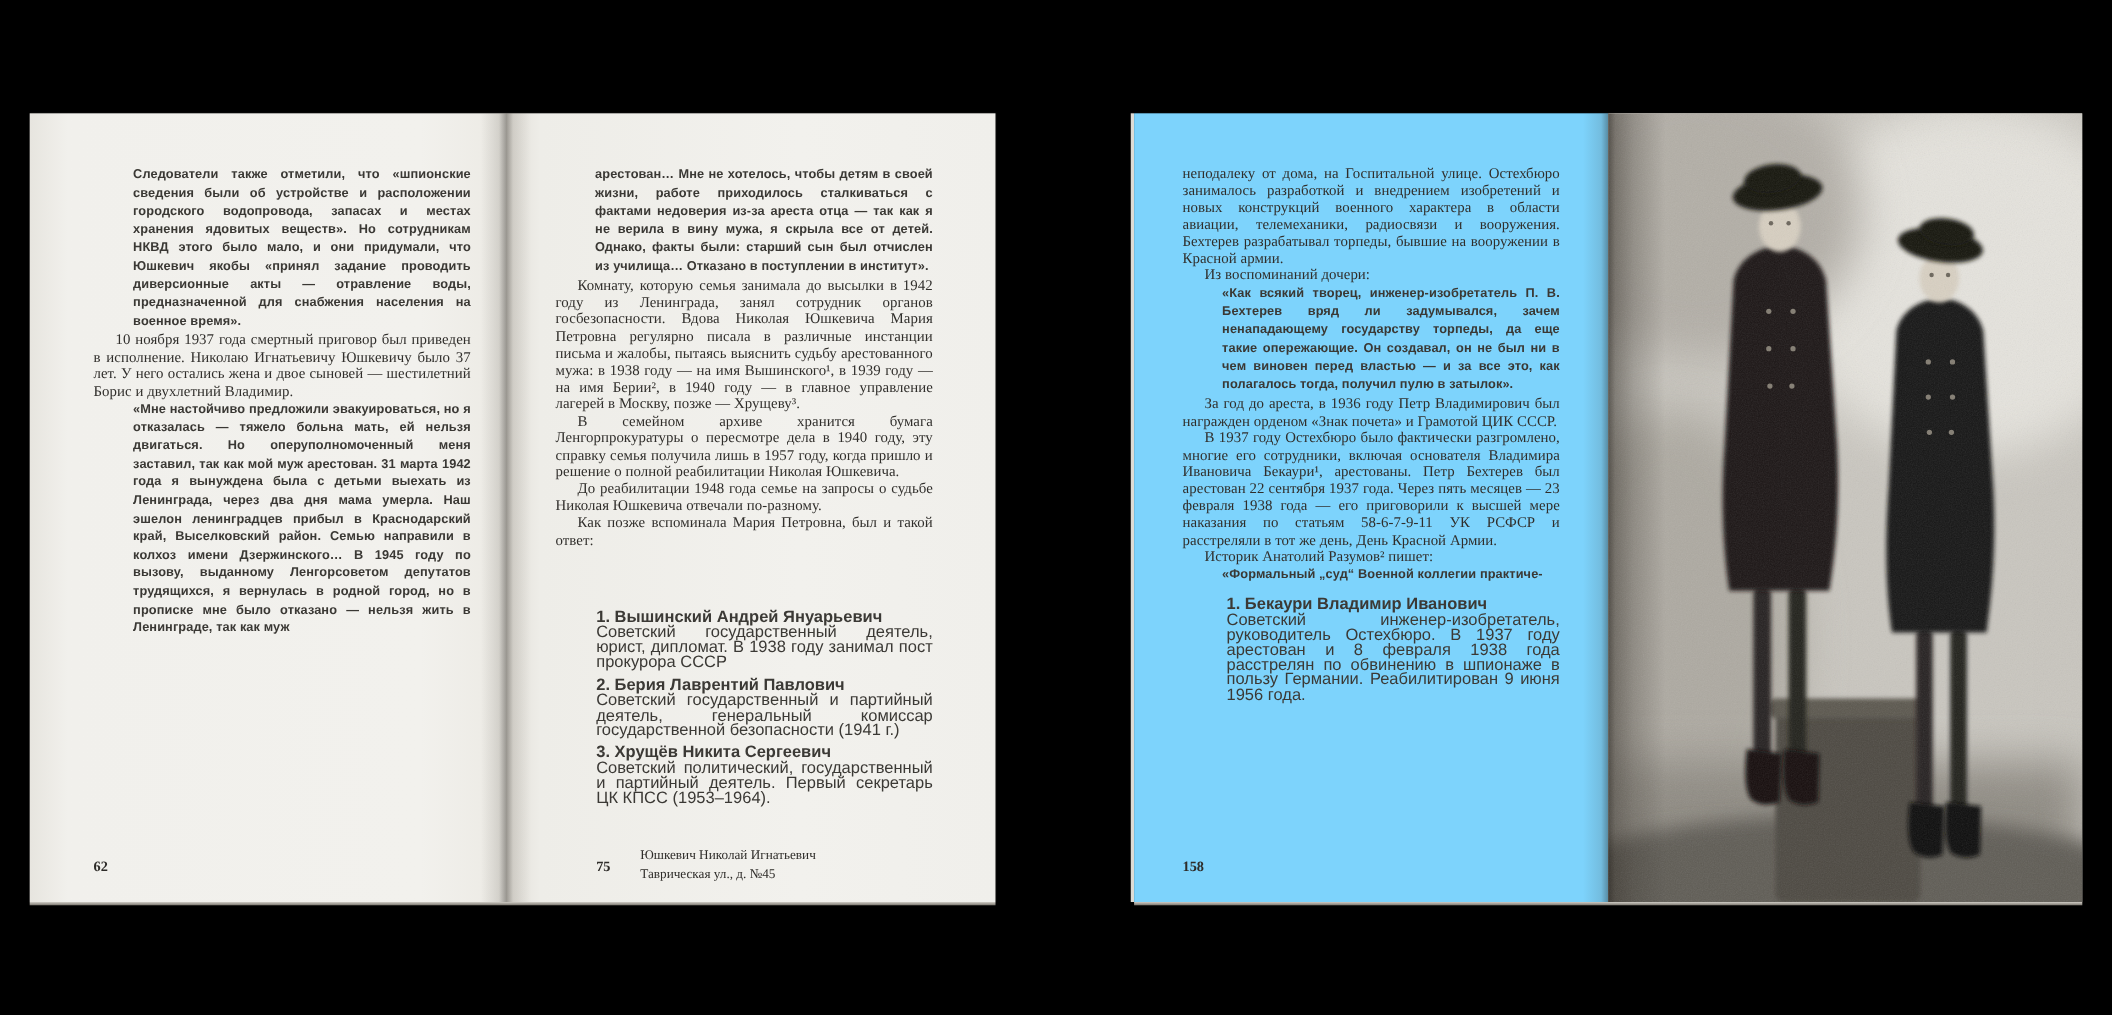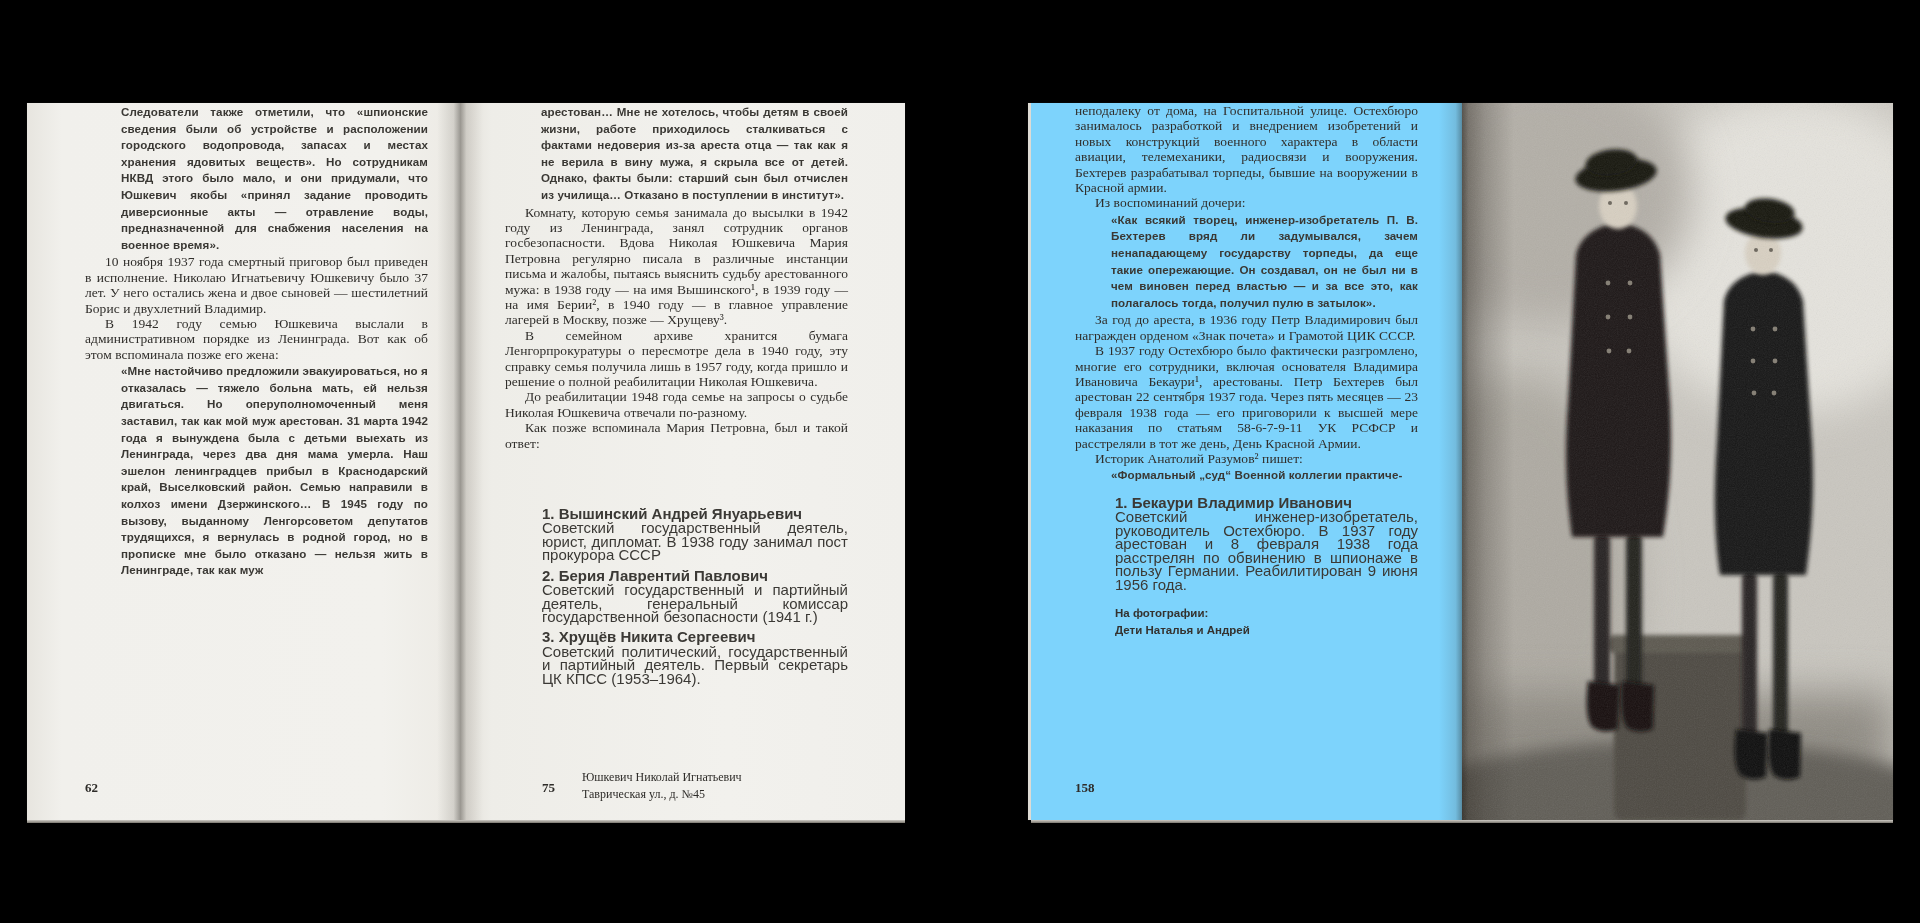--- a/index.html
+++ b/index.html
@@ -23,21 +23,21 @@
   .pg63{width:445px;background:linear-gradient(90deg,#e2dfd8 0%,#eeede8 7%,#f2f1ed 60%,#f0efeb 100%);}
   .pg158{width:431px;background:linear-gradient(90deg,#edecе7 0%,#f2f1ed 25%,#eae8e2 100%);background-color:#7dd3fc;}
   .pg-photo{width:431px;background:#c9c6bf;overflow:hidden;}
   .fold{
     position:absolute;top:0;bottom:0;width:46px;pointer-events:none;z-index:5;
     background:linear-gradient(90deg,rgba(55,50,43,0) 0%,rgba(55,50,43,.14) 36%,rgba(28,25,20,.38) 50%,rgba(55,50,43,.12) 64%,rgba(55,50,43,0) 100%);
   }
   .left-book .fold{left:410px;}
   .right-book .fold{left:408px;}
 
-  .col{box-sizing:border-box;}
+  .col{box-sizing:border-box;padding-top:47px;}
   .pg62 .col{margin-left:58px;width:343px;}
   .pg63 .col{margin-left:45px;width:343px;}
   .pg158 .col{margin-left:44px;width:343px;}
 
   .serif{
     font-family:"Liberation Serif", serif;font-size:13.5px;line-height:15.4px;
     color:#302e2b;text-align:justify;letter-spacing:.05px;margin:0;
   }
   .ind{text-indent:20px;}
   .quote{
@@ -72,21 +72,20 @@
   .photo-svg{display:block;}
 </style>
 </head>
 <body>
 
 <div class="spread left-book">
   <div class="page pg62">
     <div class="col">
       <p class="quote">Следователи также отметили, что «шпионские сведения были об устройстве и расположении городского водопровода, запасах и местах хранения ядовитых веществ». Но сотрудникам НКВД этого было мало, и они придумали, что Юшкевич якобы «принял задание проводить диверсионные акты — отравление воды, предназначенной для снабжения населения на военное время».</p>
       <p class="serif ind">10 ноября 1937 года смертный приговор был приведен в исполнение. Николаю Игнатьевичу Юшкевичу было 37 лет. У него остались жена и двое сыновей — шестилетний Борис и двухлетний Владимир.</p>
-      <p class="serif ind">В 1942 году семью Юшкевича выслали в административном порядке из Ленинграда. Вот как об этом вспоминала позже его жена:</p>
       <p class="quote">«Мне настойчиво предложили эвакуироваться, но я отказалась — тяжело больна мать, ей нельзя двигаться. Но оперуполномоченный меня заставил, так как мой муж арестован. 31 марта 1942 года я вынуждена была с детьми выехать из Ленинграда, через два дня мама умерла. Наш эшелон ленинградцев прибыл в Краснодарский край, Выселковский район. Семью направили в колхоз имени Дзержинского… В 1945 году по вызову, выданному Ленгорсоветом депутатов трудящихся, я вернулась в родной город, но в прописке мне было отказано — нельзя жить в Ленинграде, так как муж</p>
     </div>
     <div class="pnum">62</div>
   </div>
 
   <div class="page pg63">
     <div class="col">
       <p class="quote">арестован… Мне не хотелось, чтобы детям в своей жизни, работе приходилось сталкиваться с фактами недоверия из-за ареста отца — так как я не верила в вину мужа, я скрыла все от детей. Однако, факты были: старший сын был отчислен из училища… Отказано в поступлении в институт».</p>
       <p class="serif ind">Комнату, которую семья занимала до высылки в 1942 году из Ленинграда, занял сотрудник органов госбезопасности. Вдова Николая Юшкевича Мария Петровна регулярно писала в различные инстанции письма и жалобы, пытаясь выяснить судьбу арестованного мужа: в 1938 году — на имя Вышинского¹, в 1939 году — на имя Берии², в 1940 году — в главное управление лагерей в Москву, позже — Хрущеву³.</p>
       <p class="serif ind">В семейном архиве хранится бумага Ленгорпрокуратуры о пересмотре дела в 1940 году, эту справку семья получила лишь в 1957 году, когда пришло и решение о полной реабилитации Николая Юшкевича.</p>
@@ -128,24 +127,20 @@
       <p class="serif ind">Историк Анатолий Разумов² пишет:</p>
       <p class="quote">«Формальный „суд“ Военной коллегии практиче-</p>
 
       <div class="fnotes">
         <div class="fn">
           <p class="fn-t">1. Бекаури Владимир Иванович</p>
           <p class="fn-x">Советский инженер-изобретатель, руководитель Остехбюро. В 1937 году арестован и 8 февраля 1938 года расстрелян по обвинению в шпионаже в пользу Германии. Реабилитирован 9 июня 1956 года.</p>
         </div>
       </div>
 
-      <div class="caption">
-        <div>На фотографии:</div>
-        <div>Дети Наталья и Андрей</div>
-      </div>
     </div>
     <div class="pnum">158</div>
   </div>
 
   <div class="page pg-photo">
     <svg class="photo-svg" width="431" height="717" viewBox="0 0 431 717" xmlns="http://www.w3.org/2000/svg">
       <defs>
         <filter id="b20" x="-40%" y="-40%" width="180%" height="180%">
             <feGaussianBlur stdDeviation="20"></feGaussianBlur>
           </filter>

